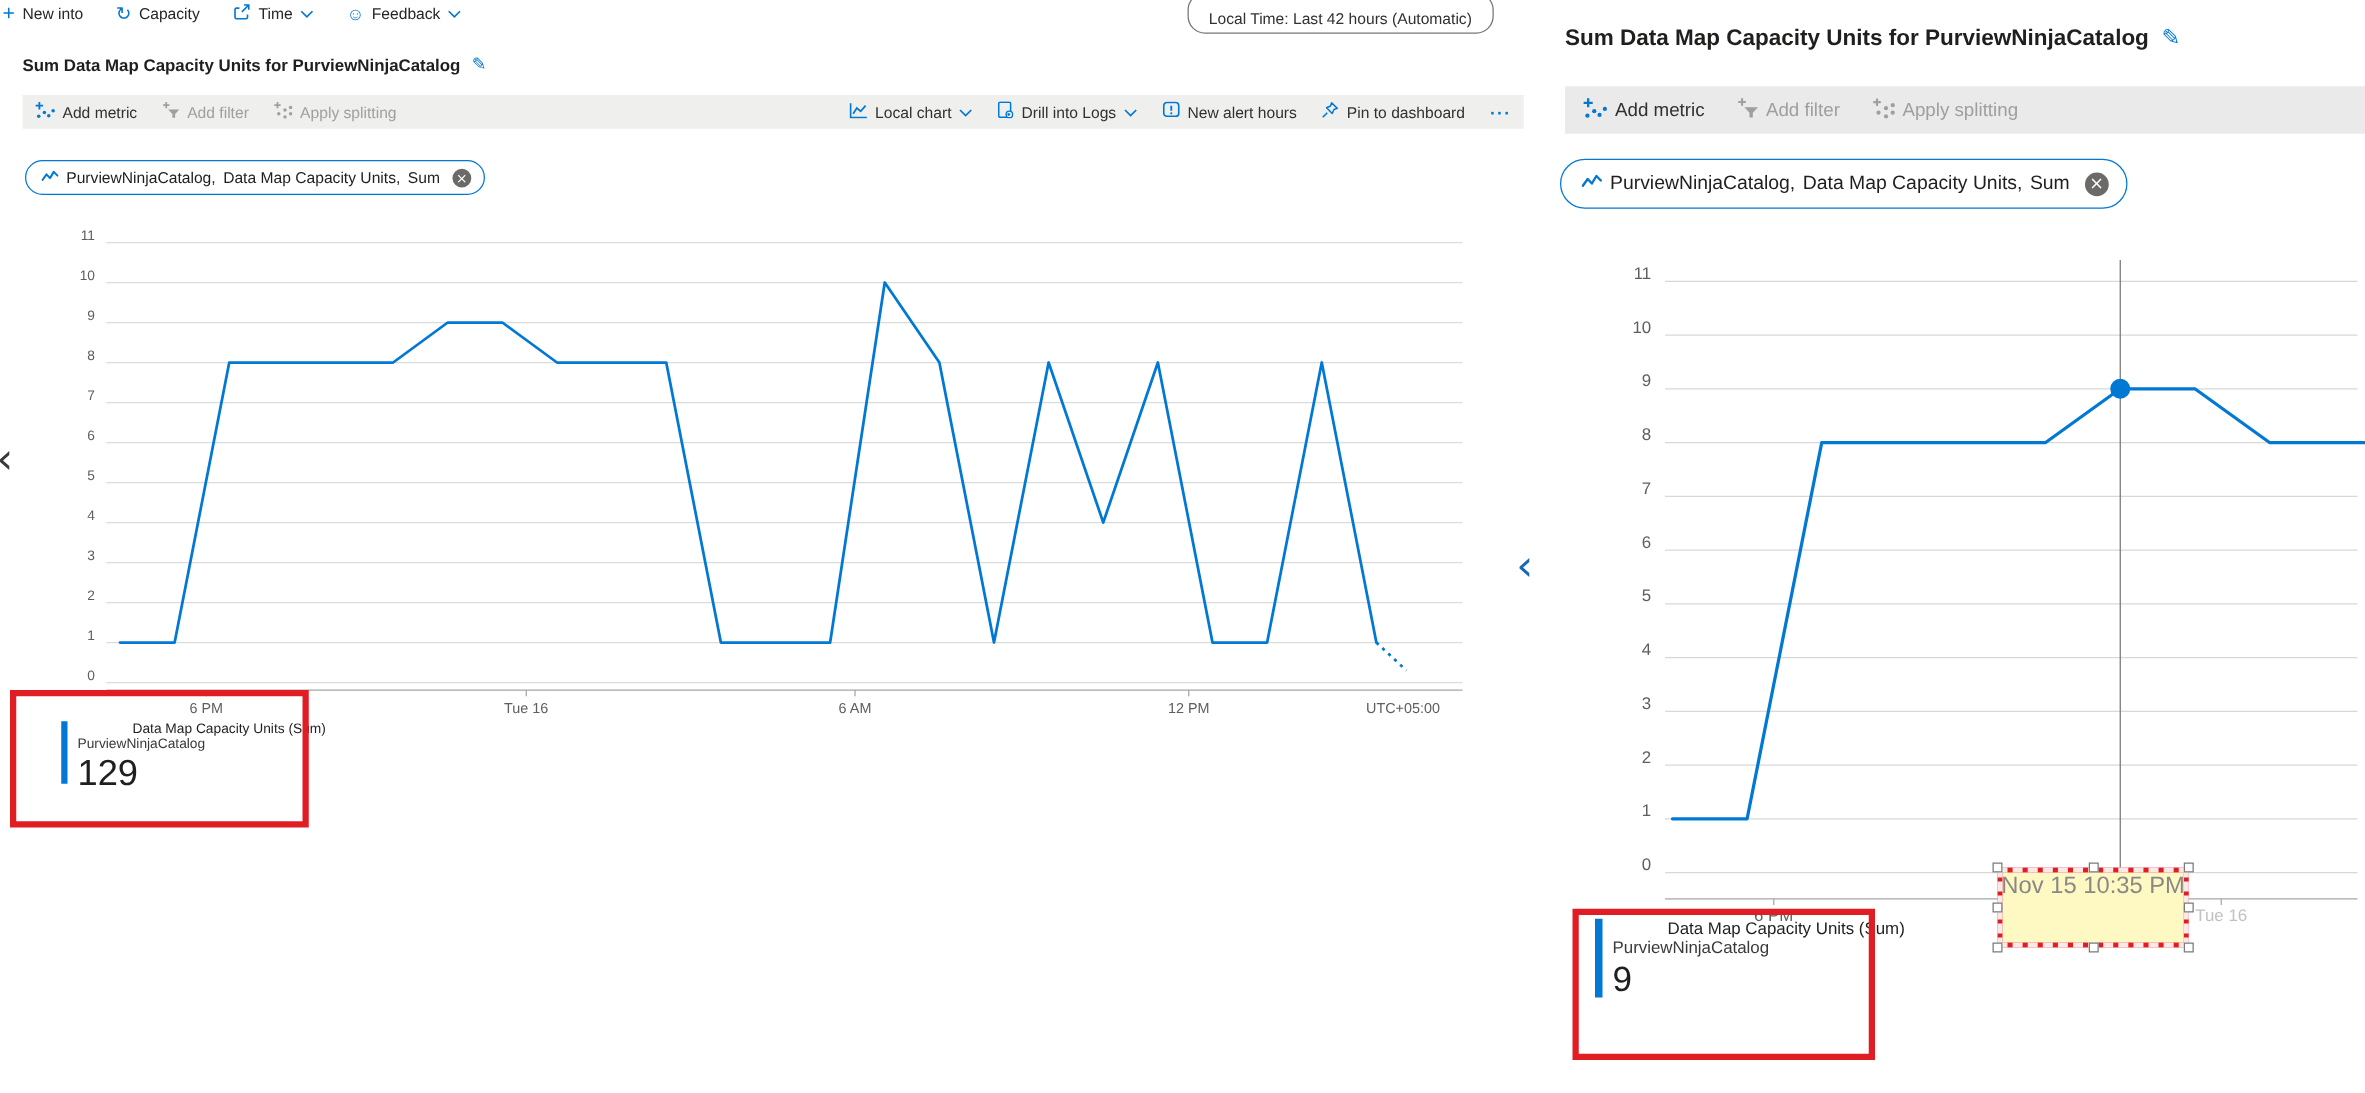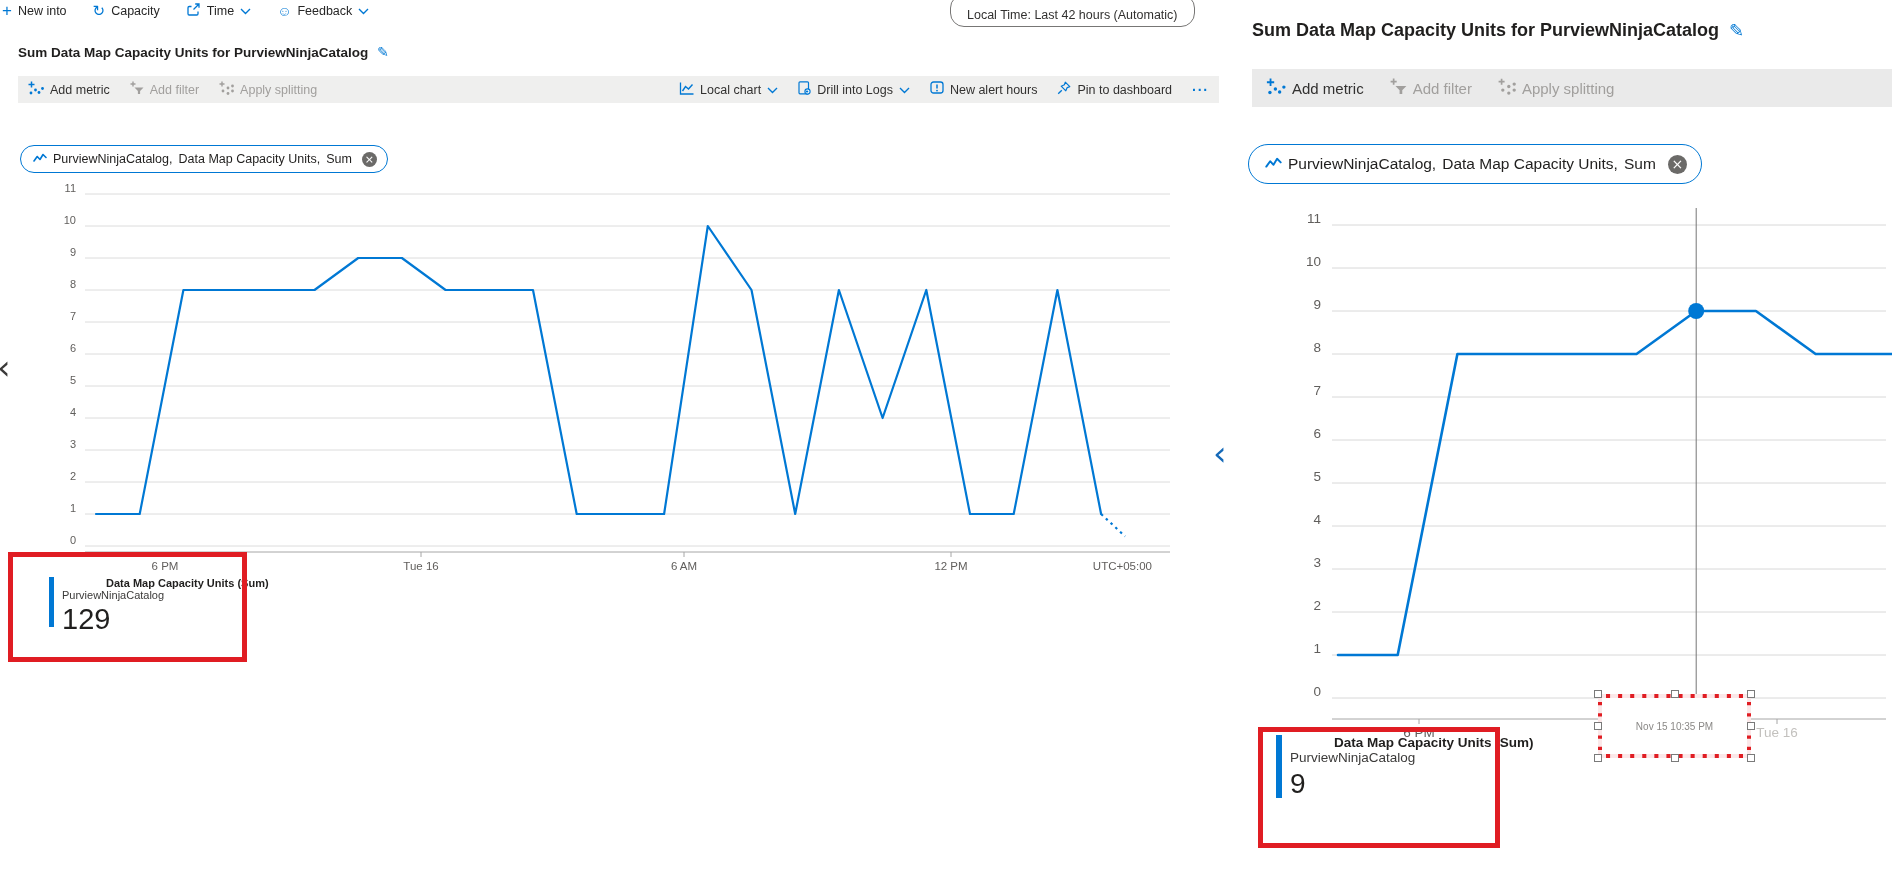--- a/index.html
+++ b/index.html
@@ -43,41 +43,41 @@
     display:flex;align-items:center;gap:26px;padding:0 14px;box-sizing:border-box;font-size:15px;
   }
   .tgroup{display:flex;align-items:center;gap:20px;}
   .titem{display:flex;align-items:center;gap:6px;cursor:pointer;white-space:nowrap;color:#323130;}
   .titem.disabled{color:#a19f9d;cursor:default;}
   .more-dots{color:#0078d4;font-weight:700;font-size:14px;letter-spacing:1px;cursor:pointer;}
 
   
   .pill{
     display:flex;align-items:center;gap:6px;border:1px solid #0078d4;border-radius:15px;background:#fff;
-    white-space:nowrap;box-sizing:border-box;margin-top:17px;
+    white-space:nowrap;box-sizing:border-box;
   }
   .pill-l{left:20px;top:128px;height:28px;padding:0 10px 0 12px;font-size:12.5px;color:#201f1e;}
   .pill-r{left:1248px;top:127px;height:40px;padding:0 14px 0 16px;font-size:15.5px;color:#201f1e;border-width:1.5px;border-radius:20px;}
   .pill .metric{font-weight:400;}
   .pill-close{
     border-radius:50%;background:#6b6a68;color:#fff;display:flex;align-items:center;justify-content:center;
     cursor:pointer;font-family:"DejaVu Sans",sans-serif;
   }
   .pill-l .pill-close{width:15px;height:15px;font-size:11px;margin-left:4px;}
   .pill-r .pill-close{width:19px;height:19px;font-size:14px;margin-left:6px;}
 
   
   svg text{font-family:"Liberation Sans",sans-serif;}
   #chart-left{left:0;top:160px;}
   #chart-right{left:1245px;top:195px;}
 
   
   .legend{display:flex;gap:8px;}
   .legend .bar{background:#0078d4;flex:none;}
-  .legend .l-metric{font-weight:700;color:#201f1e;padding-left:44px;}
+  .legend .l-metric{font-weight:400;color:#201f1e;padding-left:44px;}
   .legend .l-res{color:#3b3a39;}
   .legend .l-val{color:#201f1e;}
   .legend-l{left:49px;top:577px;}
   .legend-l .bar{width:5px;height:50px;}
   .legend-l .l-metric{font-size:11px;}
   .legend-l .l-res{font-size:11px;}
   .legend-l .l-val{font-size:29px;margin-top:2px;}
   .legend-r{left:1276px;top:735px;}
   .legend-r .bar{width:6px;height:63px;}
   .legend-r .l-metric{font-size:13.5px;}
@@ -86,22 +86,22 @@
 
   
   .redbox{border:5px solid #e01d23;background:transparent;pointer-events:none;}
   .redbox-l{left:8px;top:552px;width:229px;height:100px;}
   .redbox-r{left:1258px;top:727px;width:232px;height:111px;}
 
   
   .sel{left:1598px;top:694px;width:153px;height:64px;background:#e01d23;}
   .sel::after{content:'';position:absolute;inset:0;border:4px dashed rgba(255,255,255,0.9);pointer-events:none;}
   .tooltip-inner{
-    position:absolute;inset:4px;background:#ffffff;display:flex;align-items:center;justify-content:center;
-    font-size:10px;color:#8a8886;white-space:nowrap;
+    position:absolute;inset:4px;background:#fef9c3;display:flex;justify-content:center;
+    font-size:19px;color:#8a8886;white-space:nowrap;
   }
   .hd{position:absolute;width:8px;height:8px;background:#fff;border:1px solid #7a7a7a;box-sizing:border-box;z-index:3;}
 </style>
 </head>
 <body>
 
 <div class="abs cmdbar">
   <div class="cmd">
     <span class="ic-plus">+</span>
     <span>New into</span>

